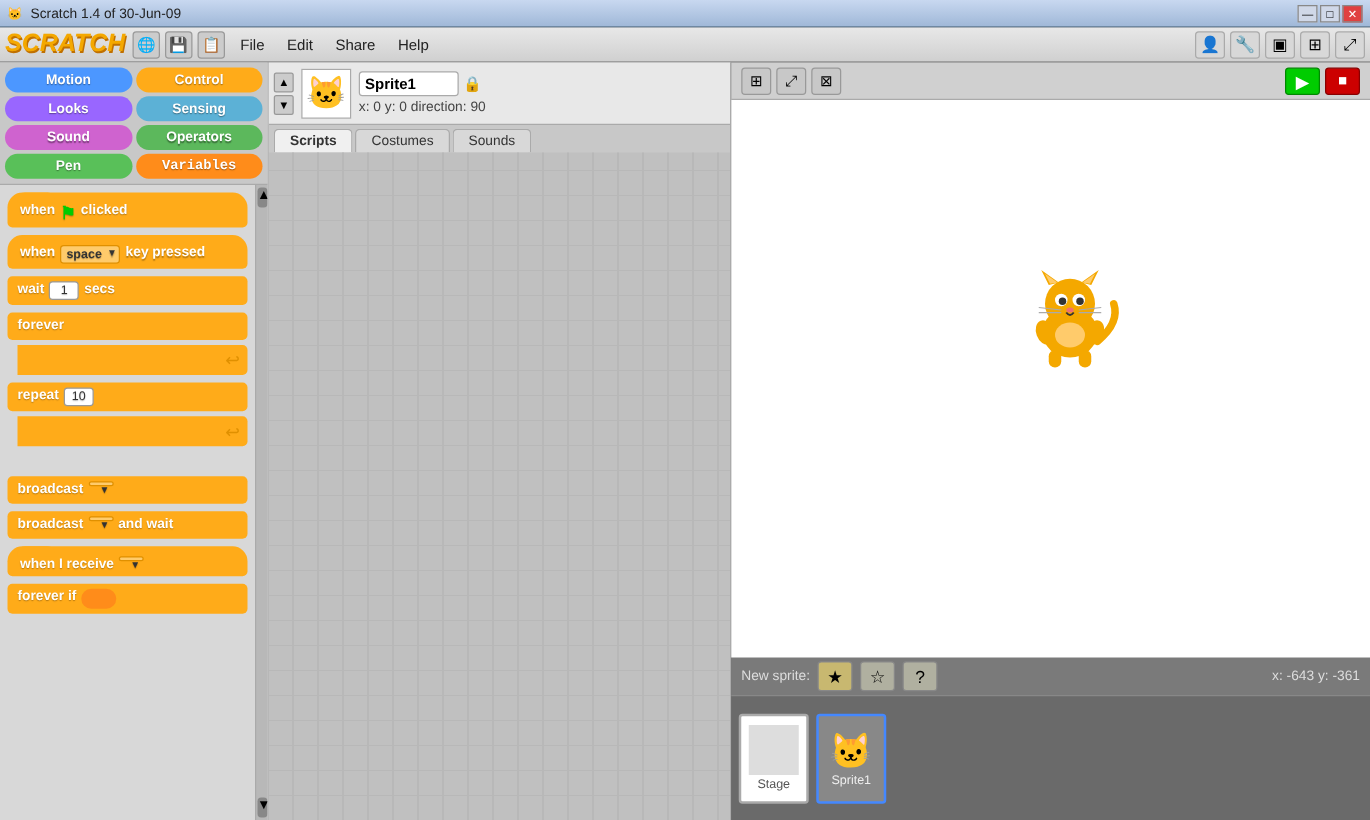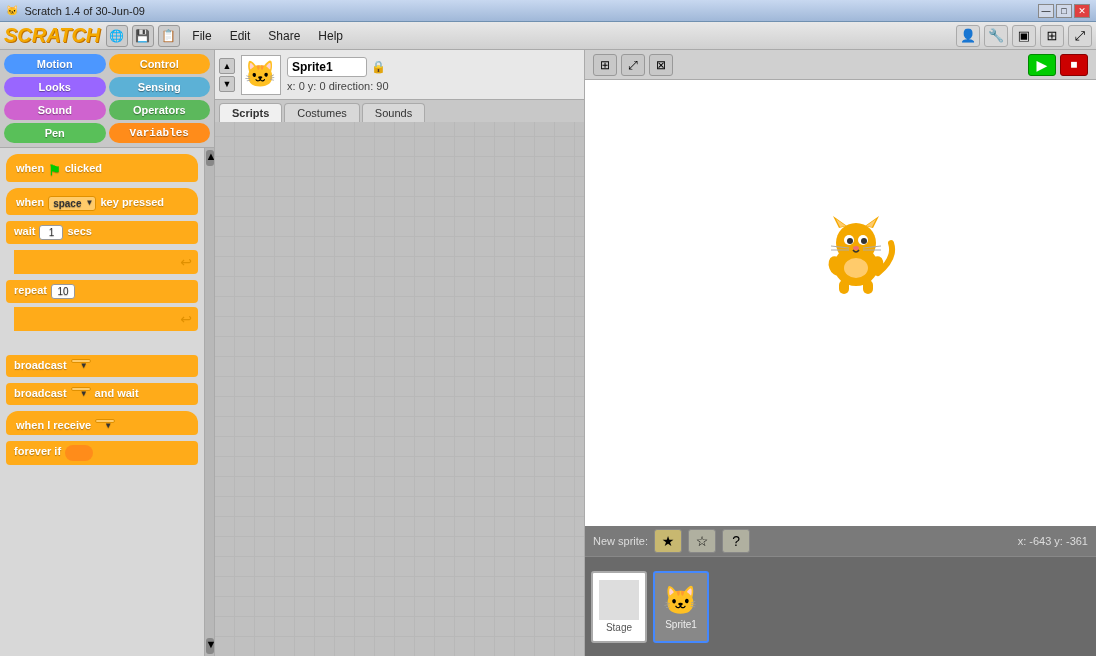--- a/index.html
+++ b/index.html
@@ -365,20 +365,23 @@
         </div>
 
 
         <div class="block block-control" style="margin-bottom:6px;">
           <span>wait </span>
           <span class="block-input">1</span>
           <span> secs</span>
         </div>
 
         <div style="margin-bottom:6px;">
+          <div class="block block-control">
+            <span>forever</span>
+          </div>
           <div class="block-forever-inner">
             <span style="color:#e09000; font-size:14px;">↩</span>
           </div>
         </div>
 
         <div style="margin-bottom:24px;">
           <div class="block block-control">
             <span>repeat </span>
             <span class="block-input">10</span>
           </div>

